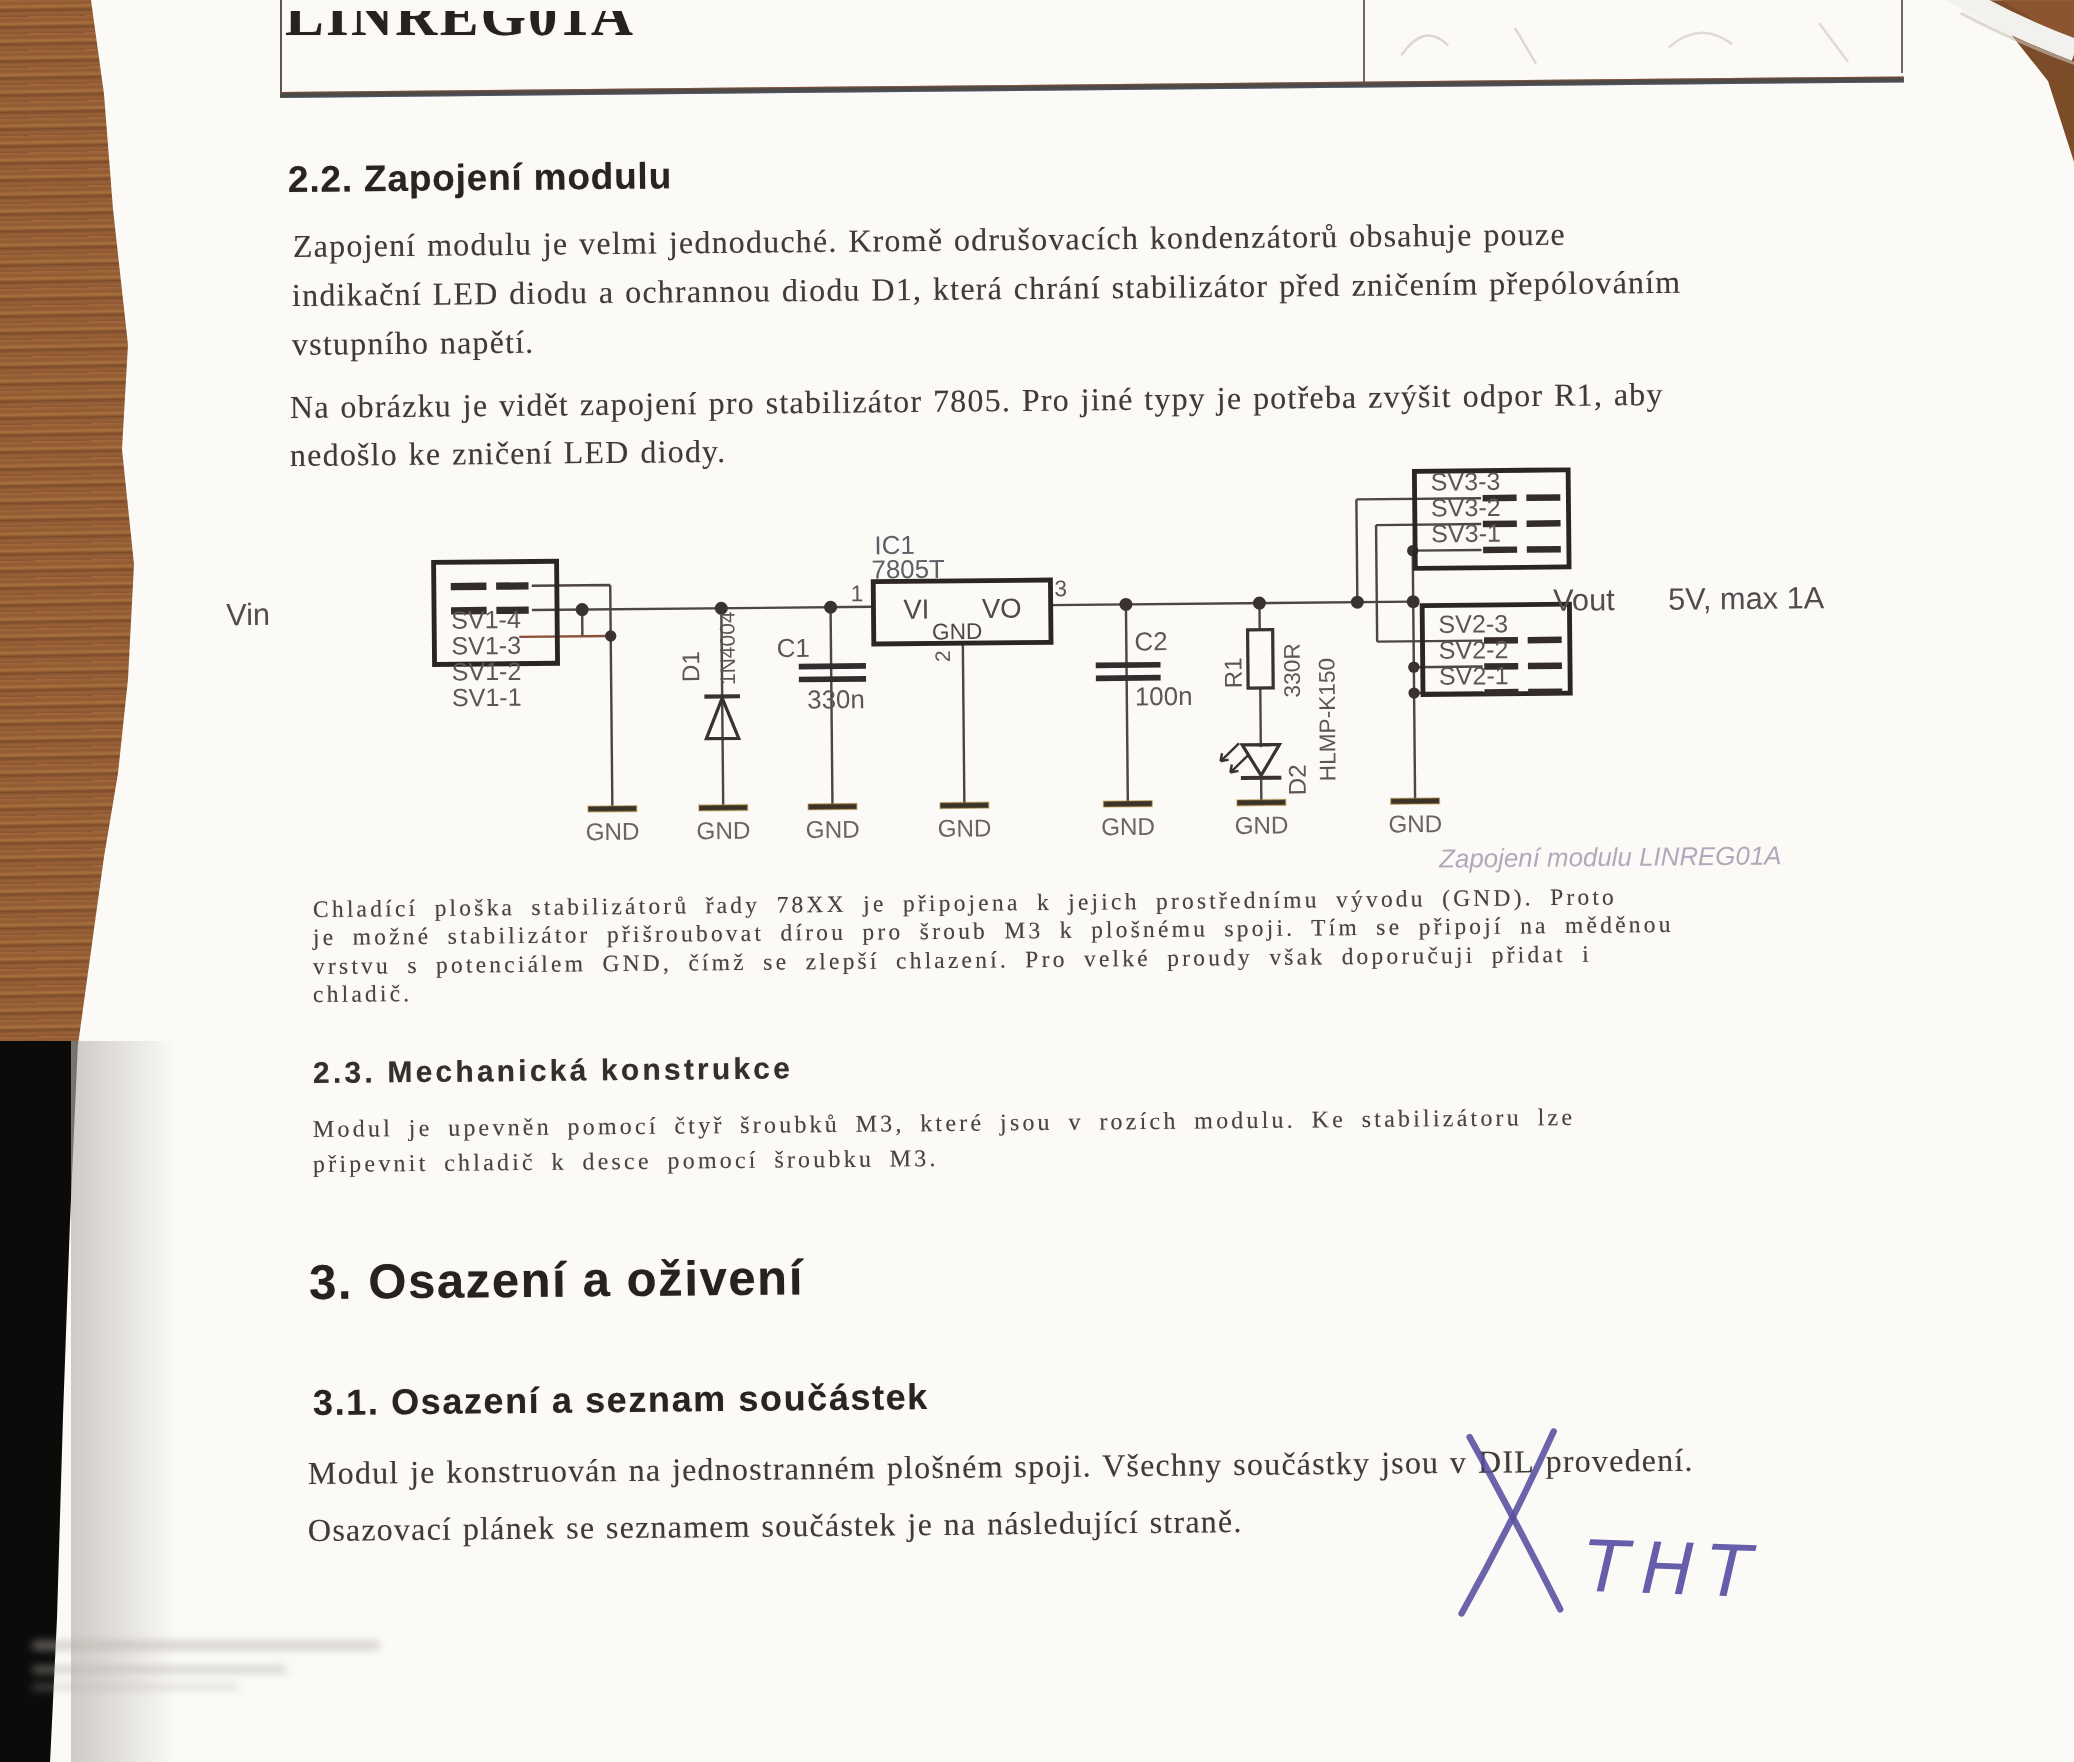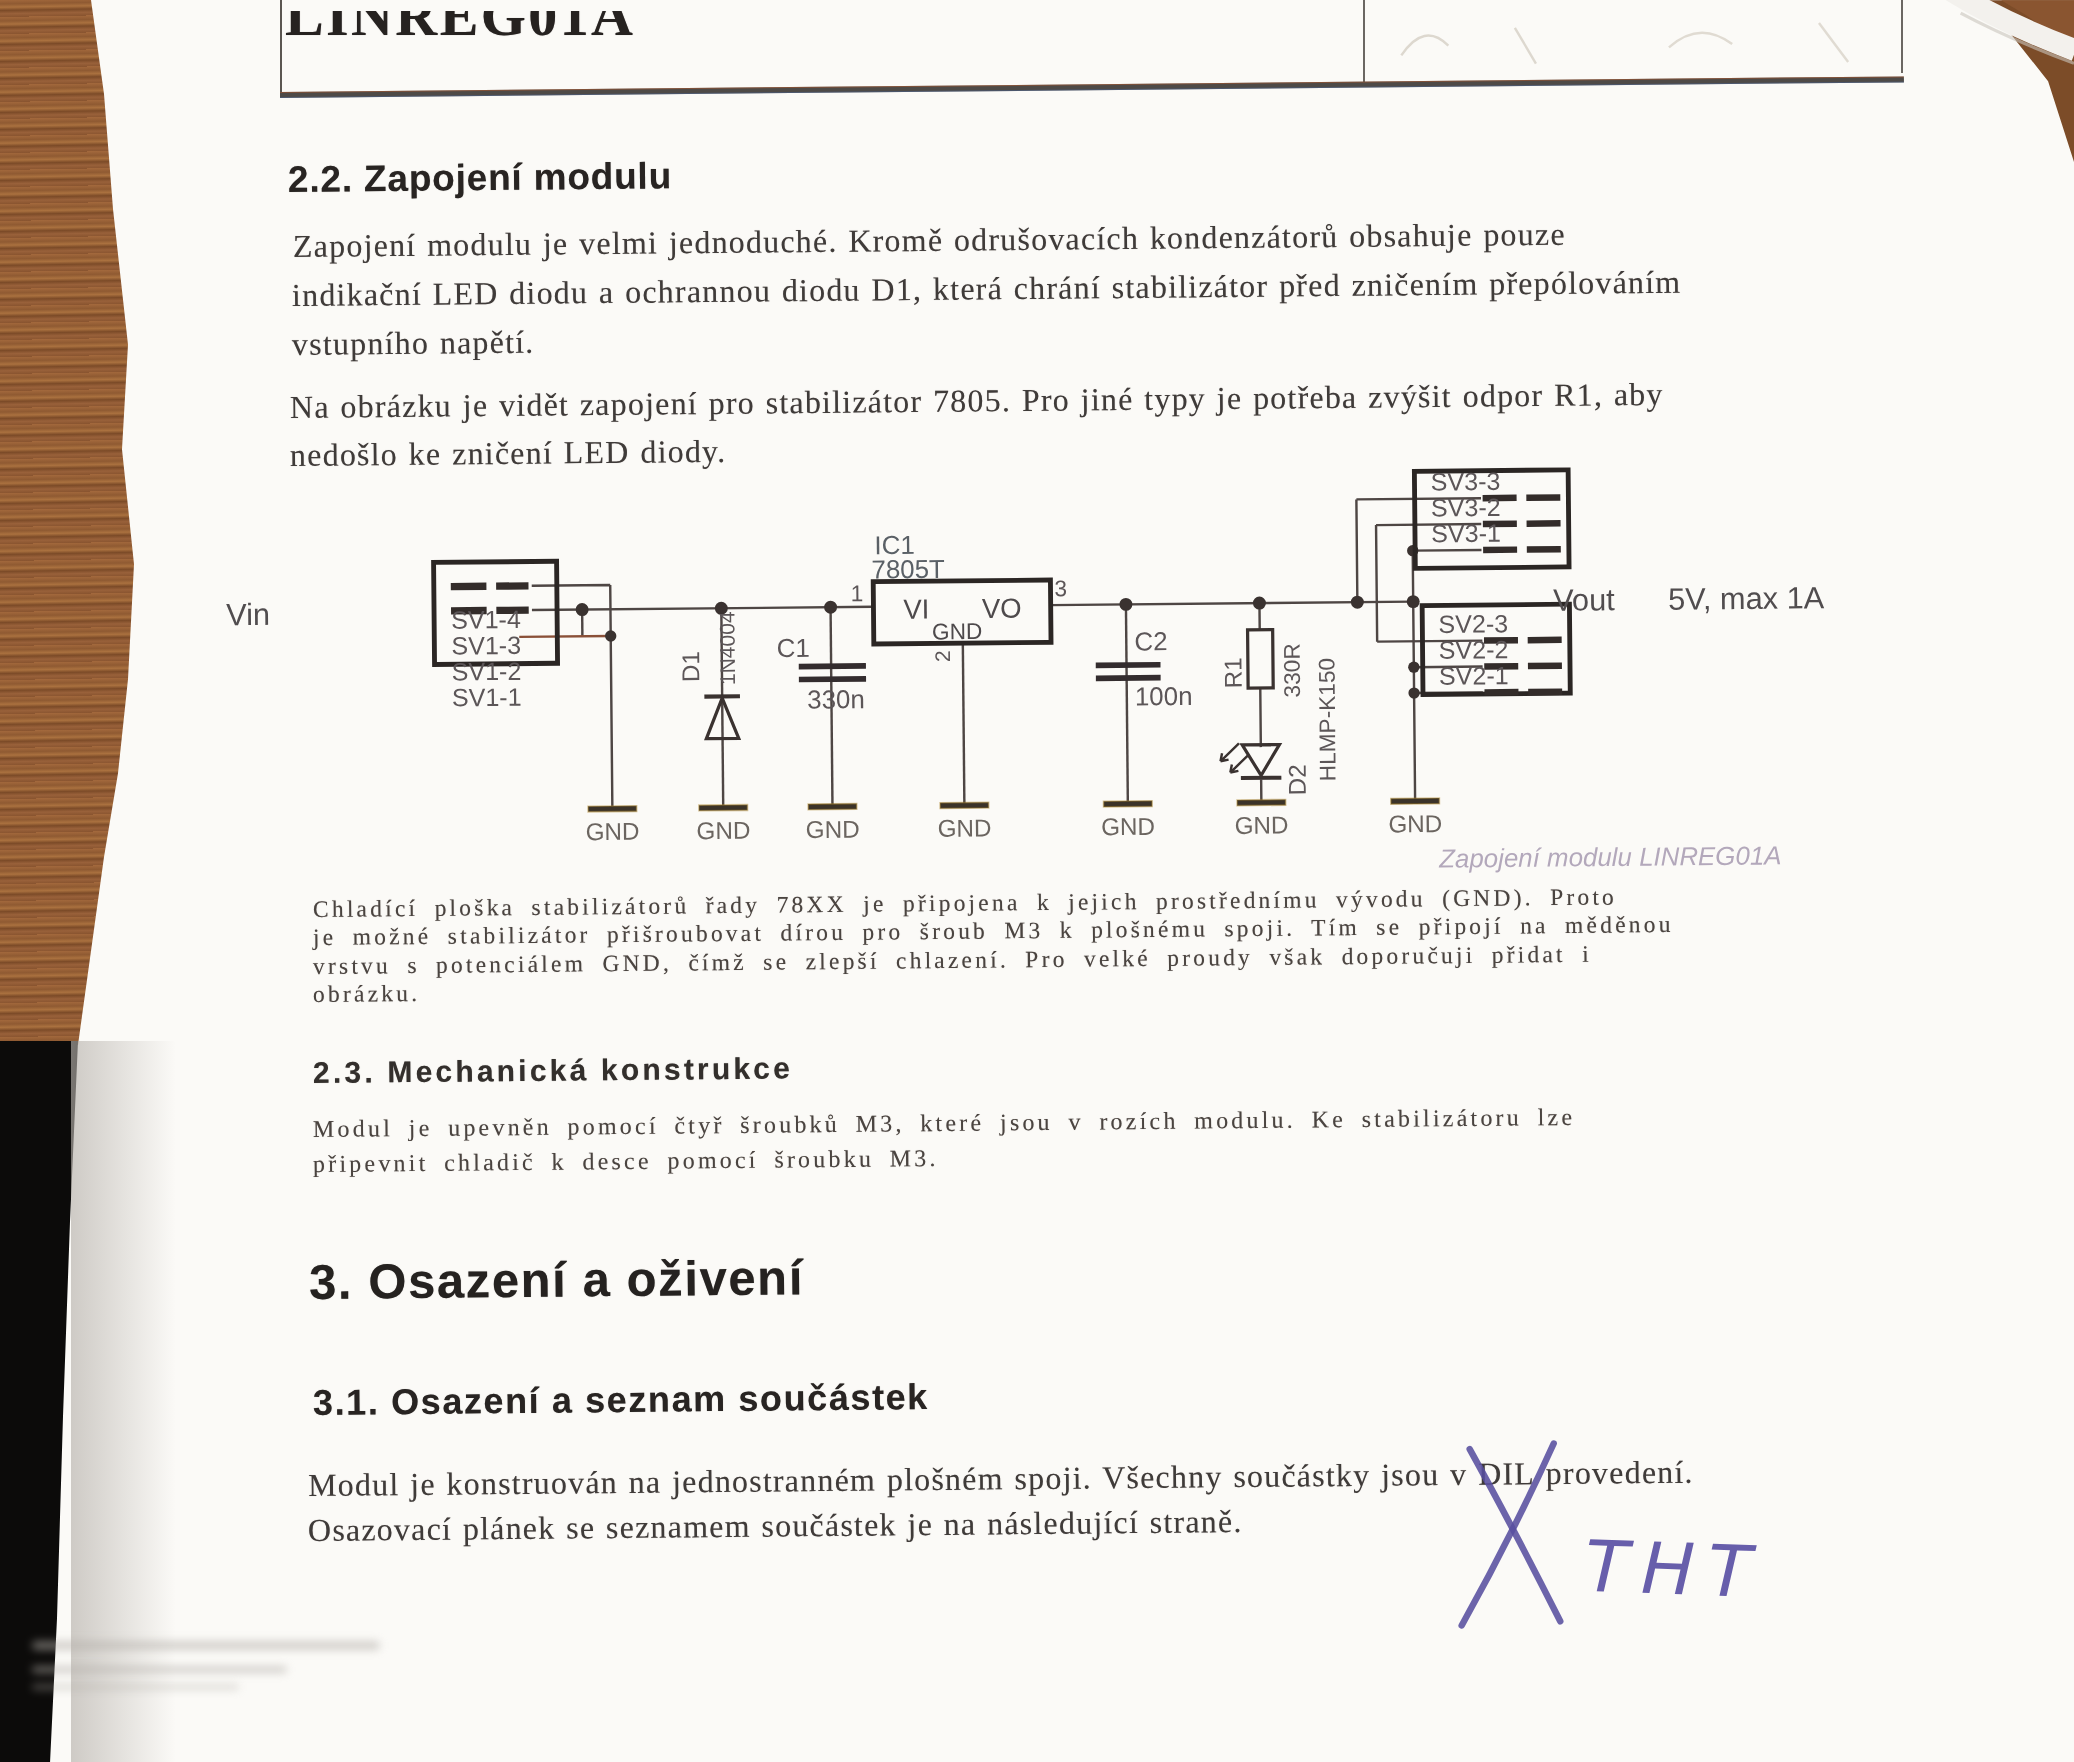--- a/index.html
+++ b/index.html
@@ -43,21 +43,21 @@
   .line{position:absolute;white-space:nowrap;}
   .serif-big{font-size:32px;color:#3f3b39;letter-spacing:1.2px;word-spacing:1.6px;text-shadow:0 0 0.8px rgba(70,55,55,.4);}
   .h-sans{font-family:"Liberation Sans",sans-serif;font-weight:bold;color:#282422;text-shadow:0 0 0.8px rgba(40,35,30,.45);}
   .h22{font-size:37px;letter-spacing:0.8px;}
   .note-t{font-size:23.5px;color:#4a4440;letter-spacing:3.2px;word-spacing:7.3px;text-shadow:0 0 0.8px rgba(80,65,60,.45);}
   .h23{font-size:30px;letter-spacing:3.2px;color:#332f2c;}
   .p4-t{font-size:24px;color:#4a4440;letter-spacing:3.2px;word-spacing:6.5px;text-shadow:0 0 0.8px rgba(80,65,60,.4);}
   .h3big{font-size:49px;letter-spacing:1.6px;color:#252220;}
   .h31{font-size:36px;letter-spacing:1.6px;}
   
-  .crossed{position:relative;display:inline-block;margin-top:12px;}
+  .crossed{position:relative;display:inline-block;}
   .cross-svg{position:absolute;left:-23px;top:-18px;overflow:visible;}
   .tht{
     position:absolute;left:1585px;top:1528px;
     font-family:"DejaVu Sans",sans-serif;font-style:italic;font-size:71px;
     color:#5b51a5;letter-spacing:13px;transform:rotate(2deg);opacity:.92;
   }
   
   .schematic{position:absolute;left:203px;top:470px;}
   svg text{font-family:"Liberation Sans",sans-serif;}
 </style>
@@ -233,21 +233,21 @@
       <text x="1745" y="1042">GND</text>
     </g>
   </g>
 
   <text x="1774" y="1086" font-size="32" font-style="italic" font-family="Liberation Serif, serif" fill="#b3a8bb">Zapojení modulu LINREG01A</text>
 </svg>
 
 <div class="line tilt note-t" style="left:313px;top:896px;">Chladící ploška stabilizátorů řady 78XX  je připojena k jejich prostřednímu vývodu (GND). Proto</div>
 <div class="line tilt note-t" style="left:313px;top:924px;">je možné stabilizátor přišroubovat dírou pro šroub M3 k plošnému spoji. Tím se připojí na měděnou</div>
 <div class="line tilt note-t" style="left:313px;top:953px;">vrstvu s potenciálem GND, čímž se zlepší chlazení. Pro velké proudy však doporučuji přidat i</div>
-<div class="line tilt note-t" style="left:313px;top:981px;">obrázku.</div>
+<div class="line tilt note-t" style="left:313px;top:981px;">chladič.</div>
 
 <div class="line tilt h-sans h23" style="left:313px;top:1056px;">2.3. Mechanická konstrukce</div>
 <div class="line tilt p4-t" style="left:313px;top:1116px;">Modul je upevněn pomocí čtyř šroubků M3, které jsou v rozích modulu. Ke stabilizátoru lze</div>
 <div class="line tilt p4-t" style="left:313px;top:1151px;">připevnit chladič k desce pomocí šroubku M3.</div>
 
 <div class="line tilt h-sans h3big" style="left:309px;top:1254px;">3. Osazení a oživení</div>
 <div class="line tilt h-sans h31" style="left:313px;top:1382px;">3.1. Osazení a seznam součástek</div>
 
 <div class="line tilt serif-big" style="left:308px;top:1455px;">
   <span>Modul je konstruován na jednostranném plošném spoji. Všechny součástky jsou v </span><span class="crossed"><span>DIL</span><svg class="cross-svg" width="122" height="194" viewBox="0 0 150 240">

